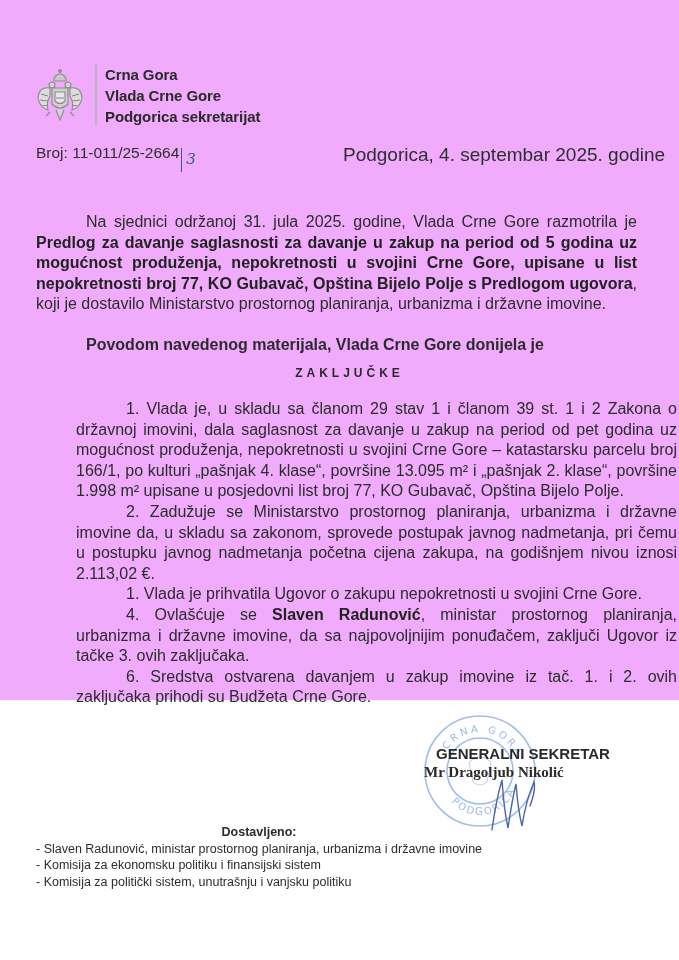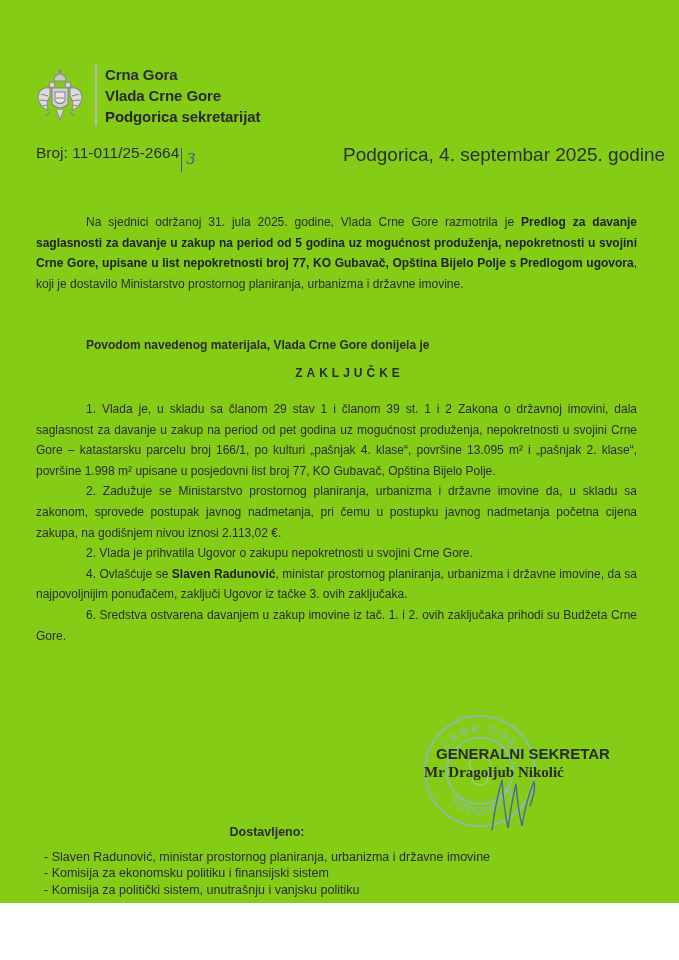--- a/index.html
+++ b/index.html
@@ -11,22 +11,22 @@
       width: 679px;
       height: 960px;
       position: relative;
       overflow: hidden;
       font-family: "Liberation Sans", sans-serif;
       color: #2b2b2b;
     }
     .page {
       position: absolute;
       left: 0; top: 0;
-      width: 679px; height: 903px;
-      background: #84cc16;
+      width: 679px; height: 700px;
+      background: #f0abfc;
     }
     
     .coat {
       position: absolute;
       left: 36px; top: 68px;
       width: 48px; height: 56px;
     }
     .header-rule {
       position: absolute;
       left: 95px; top: 64px;
@@ -69,21 +69,21 @@
       left: 343px; top: 144px;
       font-size: 19px;
       color: #2e2e2e;
       white-space: nowrap;
     }
     
     .body-text {
       position: absolute;
       left: 36px;
       width: 601px;
-      font-size: 12px;
+      font-size: 16px;
       line-height: 20.6px;
       color: #2c2c2c;
       text-align: justify;
     }
     .body-text p {
       margin: 0;
       text-indent: 50px;
     }
     .body-text b { font-weight: 700; color: #222; }
     .para1 { top: 212px; }
@@ -91,21 +91,21 @@
     .heading {
       position: absolute;
       left: 10px; width: 679px;
       top: 366px;
       text-align: center;
       font-size: 12px;
       font-weight: 700;
       letter-spacing: 4px;
       color: #2b2b2b;
     }
-    .conclusions { top: 399px; }
+    .conclusions { top: 399px; margin-left: 40px; }
     
     .stamp {
       position: absolute;
       left: 421px; top: 712px;
       width: 118px; height: 118px;
     }
     .sig-block {
       position: absolute;
       left: 400px; top: 745px;
       width: 250px;
@@ -122,21 +122,21 @@
     }
     
     .dist {
       position: absolute;
       left: 36px; top: 824px;
       font-size: 12.5px;
       line-height: 16.5px;
       color: #2c2c2c;
     }
     .dist-title { font-weight: 700; text-align: center; }
-    .dist ul { list-style: none; margin: 8px; padding: 0; }
+    .dist ul { list-style: none; margin: 0; padding: 0; }
     .dist li { white-space: nowrap; }
   </style>
 </head>
 <body>
 
 <div class="page">
 
   <svg class="coat" viewBox="0 0 48 56">
     <g fill="none" stroke="#8a8a8a" stroke-width="1.1">
 
@@ -182,21 +182,21 @@
 
   <div class="body-text para2">
     <p>Povodom navedenog materijala, Vlada Crne Gore donijela je</p>
   </div>
 
   <div class="heading">ZAKLJUČKE</div>
 
   <div class="body-text conclusions">
     <p>1. Vlada je, u skladu sa članom 29 stav 1 i članom 39 st. 1 i 2 Zakona o državnoj imovini, dala saglasnost za davanje u zakup na period od pet godina uz mogućnost produženja, nepokretnosti u svojini Crne Gore – katastarsku parcelu broj 166/1, po kulturi „pašnjak 4. klase“, površine 13.095 m² i „pašnjak 2. klase“, površine 1.998 m² upisane u posjedovni list broj 77, KO Gubavač, Opština Bijelo Polje.</p>
     <p>2. Zadužuje se Ministarstvo prostornog planiranja, urbanizma i državne imovine da, u skladu sa zakonom, sprovede postupak javnog nadmetanja, pri čemu u postupku javnog nadmetanja početna cijena zakupa, na godišnjem nivou iznosi 2.113,02 €.</p>
-    <p>2. Vlada je prihvatila Ugovor o zakupu nepokretnosti u svojini Crne Gore.</p>
+    <p>1. Vlada je prihvatila Ugovor o zakupu nepokretnosti u svojini Crne Gore.</p>
     <p>
       <span>4. Ovlašćuje se </span><b>Slaven Radunović</b><span>, ministar prostornog planiranja, urbanizma i državne imovine, da sa najpovoljnijim ponuđačem, zaključi Ugovor iz tačke 3. ovih zaključaka.</span>
     </p>
     <p>6. Sredstva ostvarena davanjem u zakup imovine iz tač. 1. i 2. ovih zaključaka prihodi su Budžeta Crne Gore.</p>
   </div>
 
   <svg class="stamp" viewBox="0 0 118 118">
     <defs>
       <path id="arcTop" d="M20 59 A39 39 0 0 1 98 59"></path>
       <path id="arcBot" d="M22 66 A37 37 0 0 0 96 66"></path>

